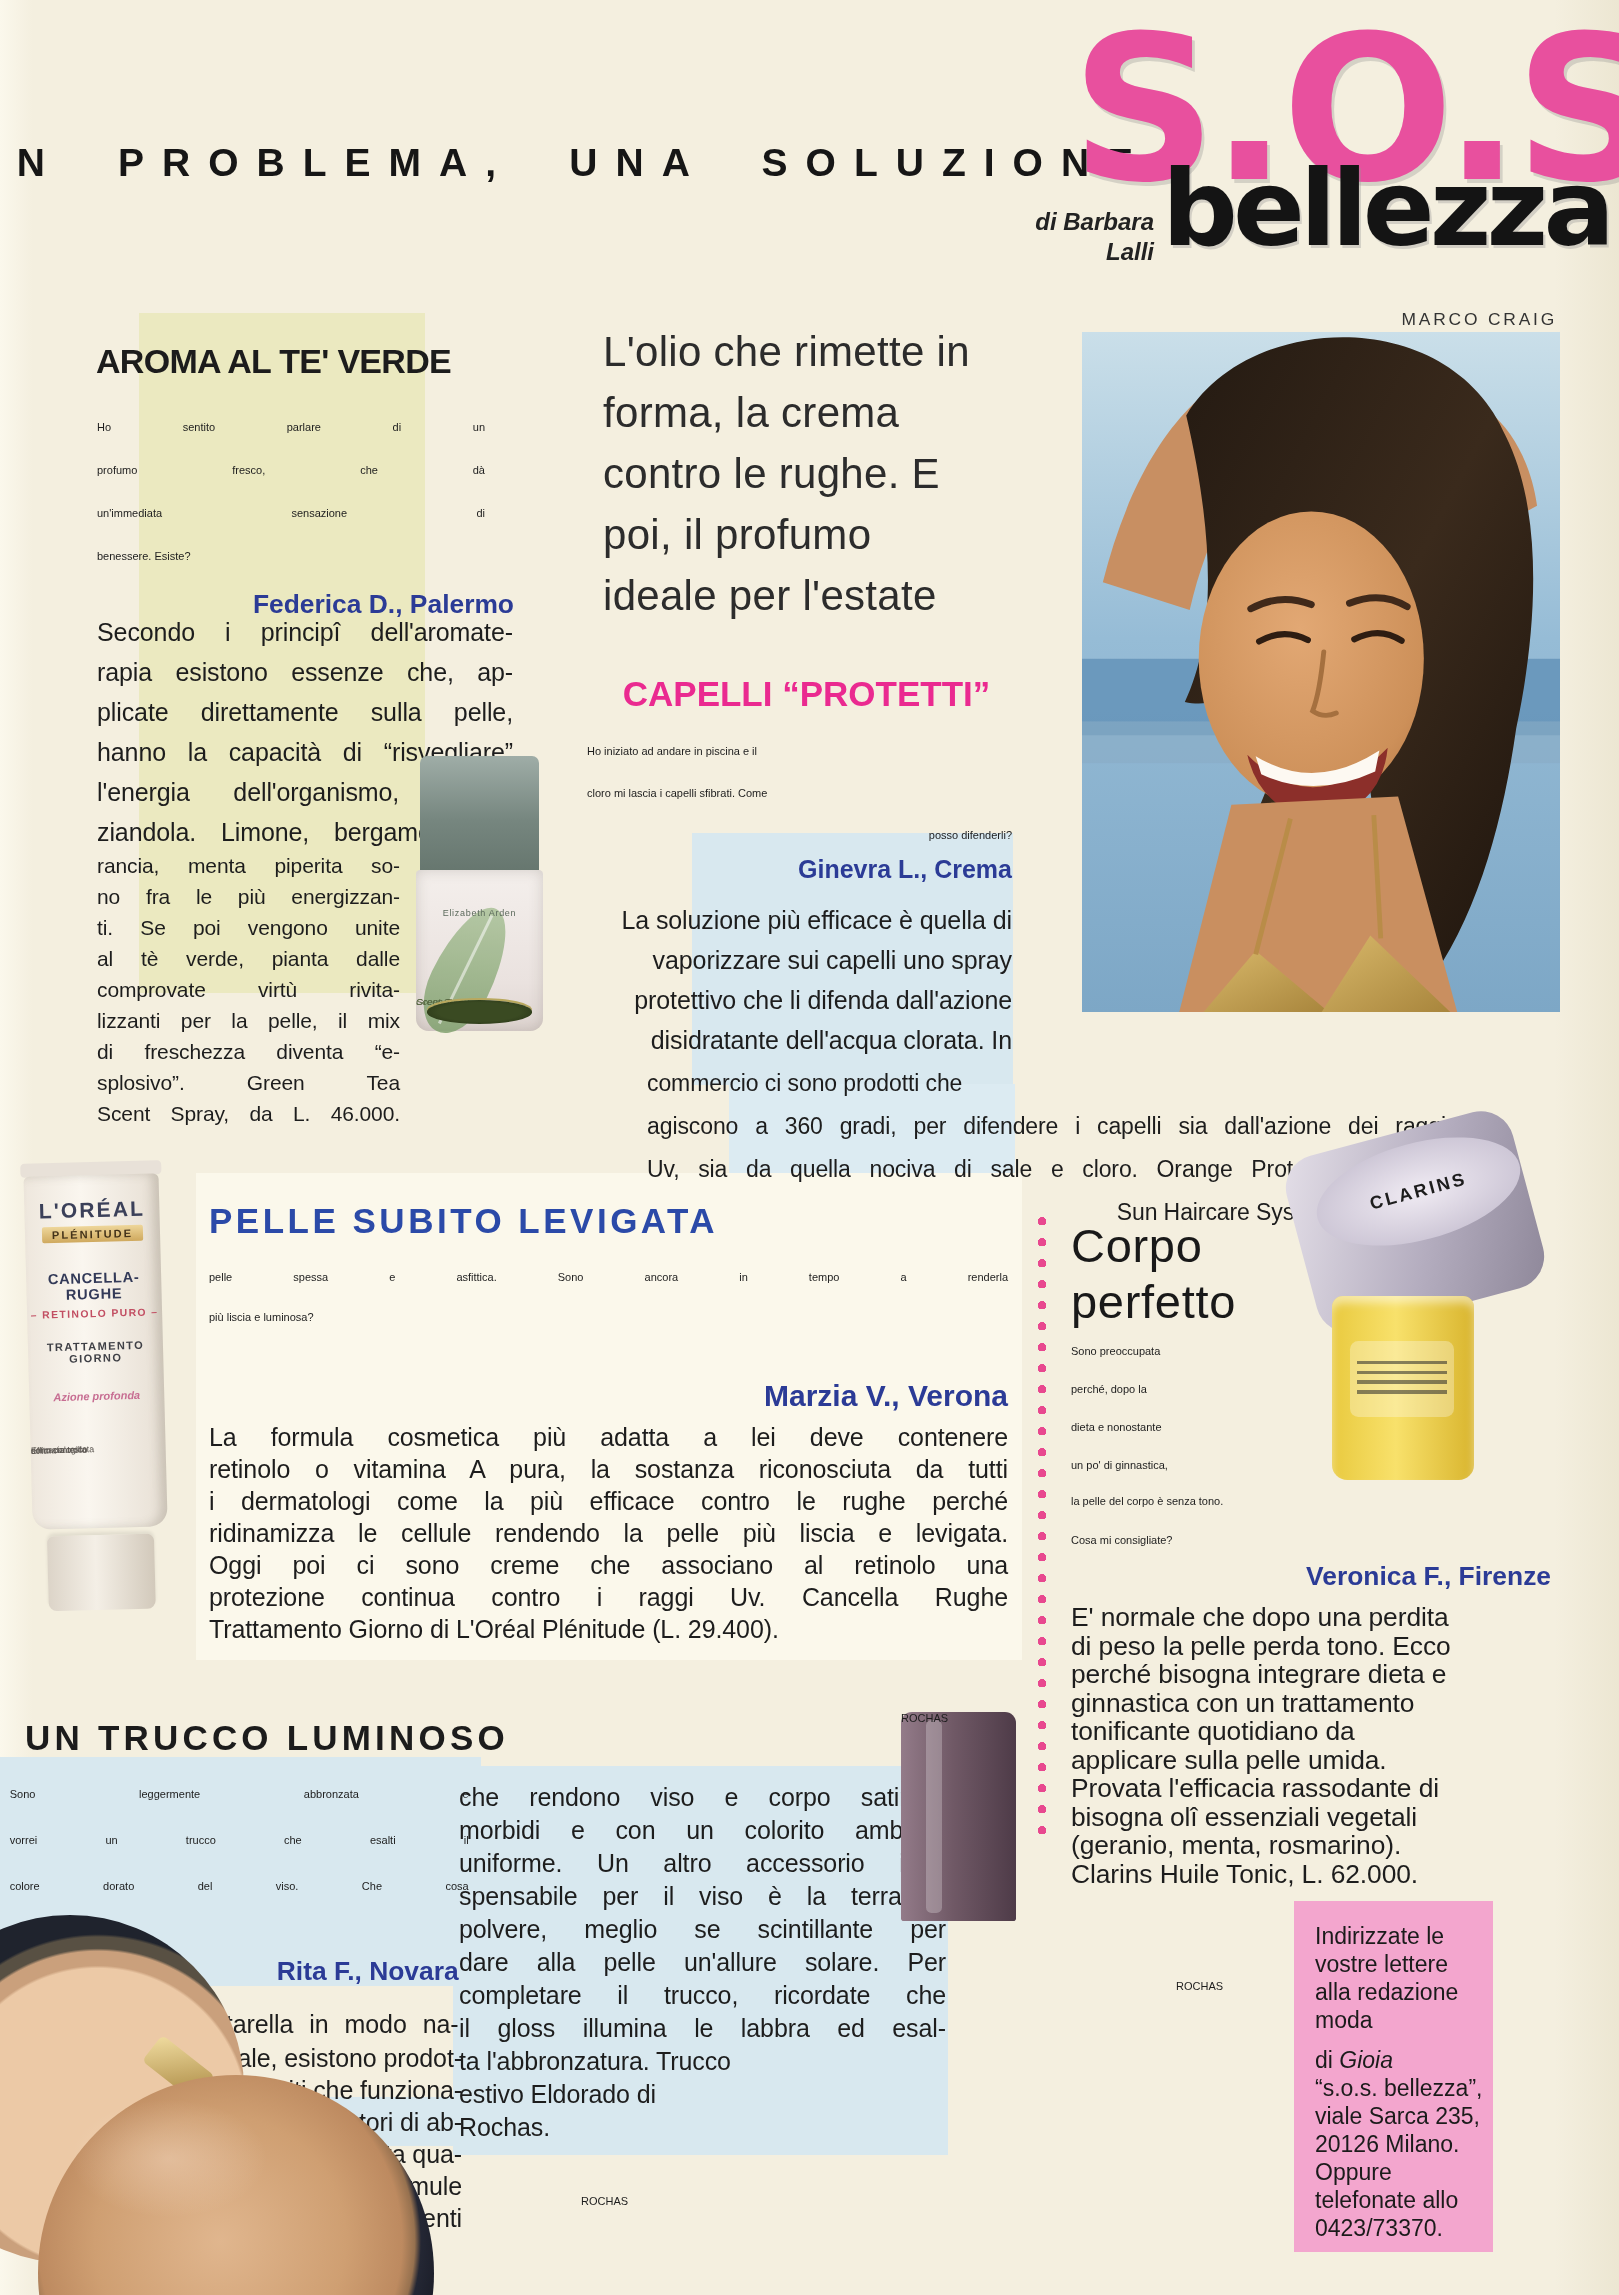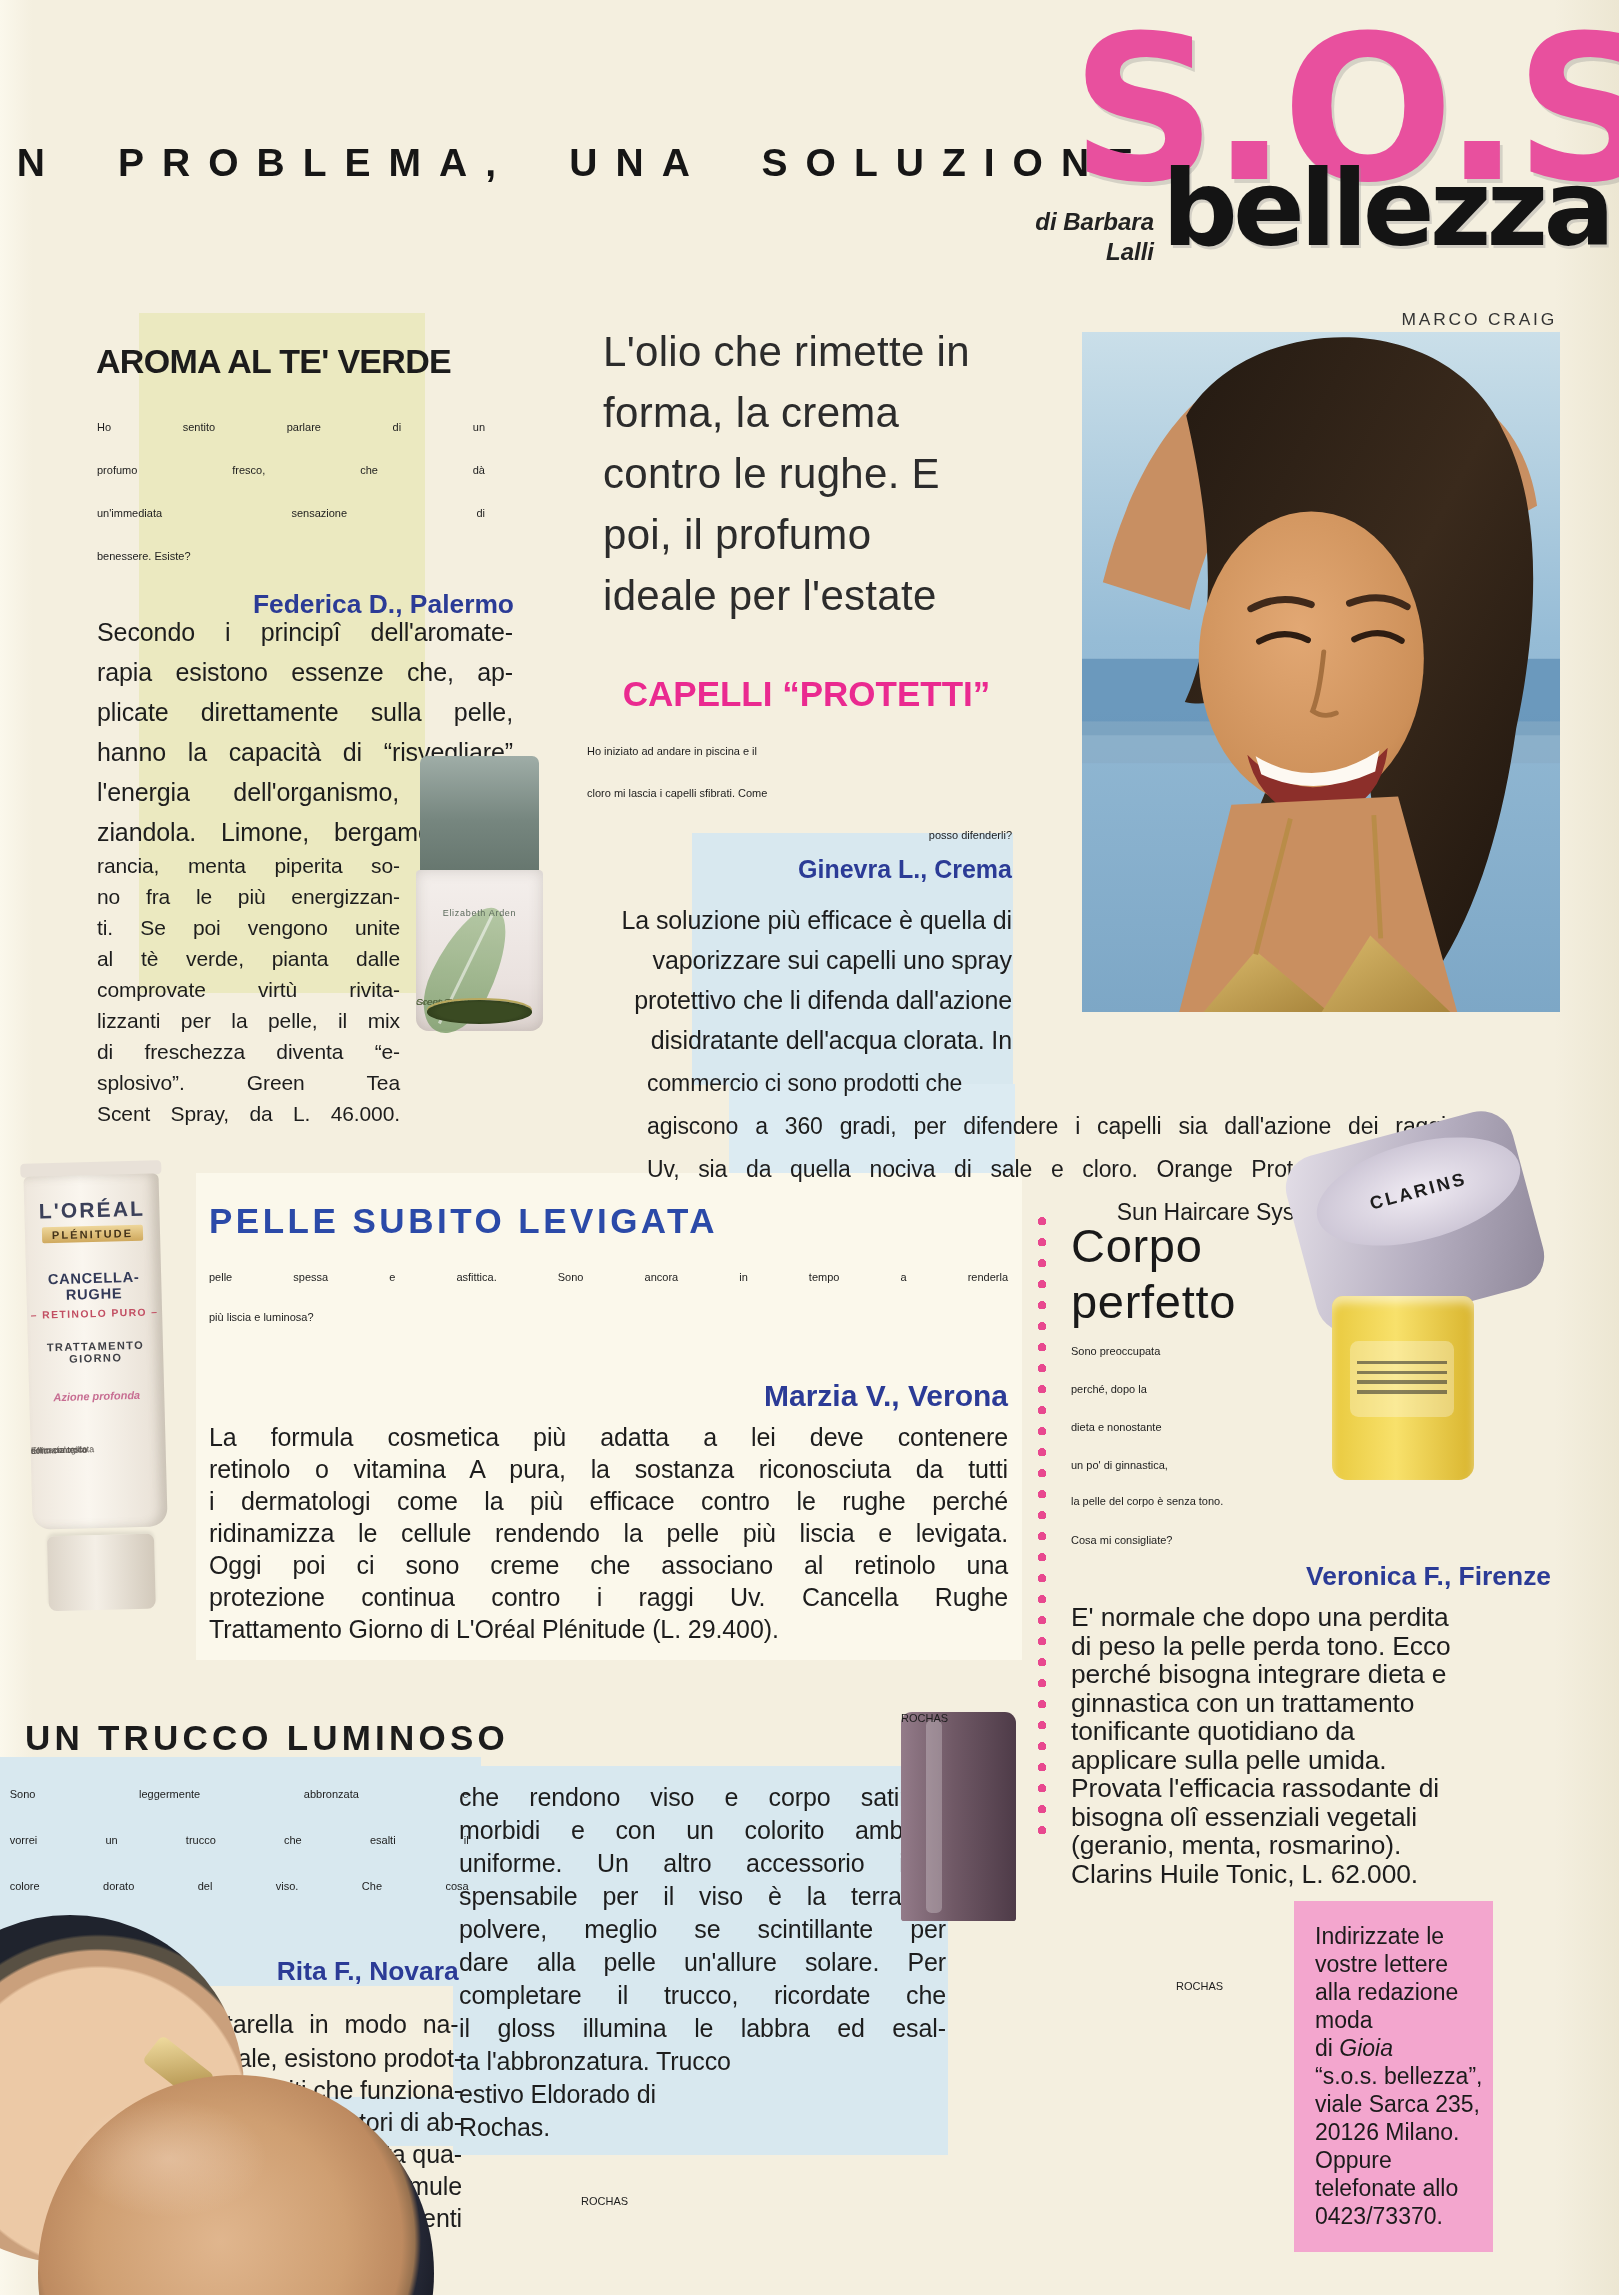--- a/index.html
+++ b/index.html
@@ -408,21 +408,21 @@
     </div>
   </div>
 
   <div class="blk pinkbox" style="left:1294px;top:1901px;width:178px;height:330px;">
     <div style="--lh:28px;">
         <div class="ln lnl">Indirizzate le</div>
         <div class="ln lnl">vostre lettere</div>
         <div class="ln lnl">alla redazione</div>
         <div class="ln lnl">moda</div>
       </div>
-    <div class="ln lnl" style="font-size:23px;line-height:28px;color:#1b1b1b;"><span>di </span><span class="it">Gioia</span></div>
+    <div class="ln lnl" style="font-size:23px;line-height:28px;color:#1b1b1b;margin-top:12px;"><span>di </span><span class="it">Gioia</span></div>
     <div style="--lh:28px;">
         <div class="ln lnl">“s.o.s. bellezza”,</div>
         <div class="ln lnl">viale Sarca 235,</div>
         <div class="ln lnl">20126 Milano.</div>
         <div class="ln lnl">Oppure</div>
         <div class="ln lnl">telefonate allo</div>
         <div class="ln lnl">0423/73370.</div>
       </div>
   </div>
 

